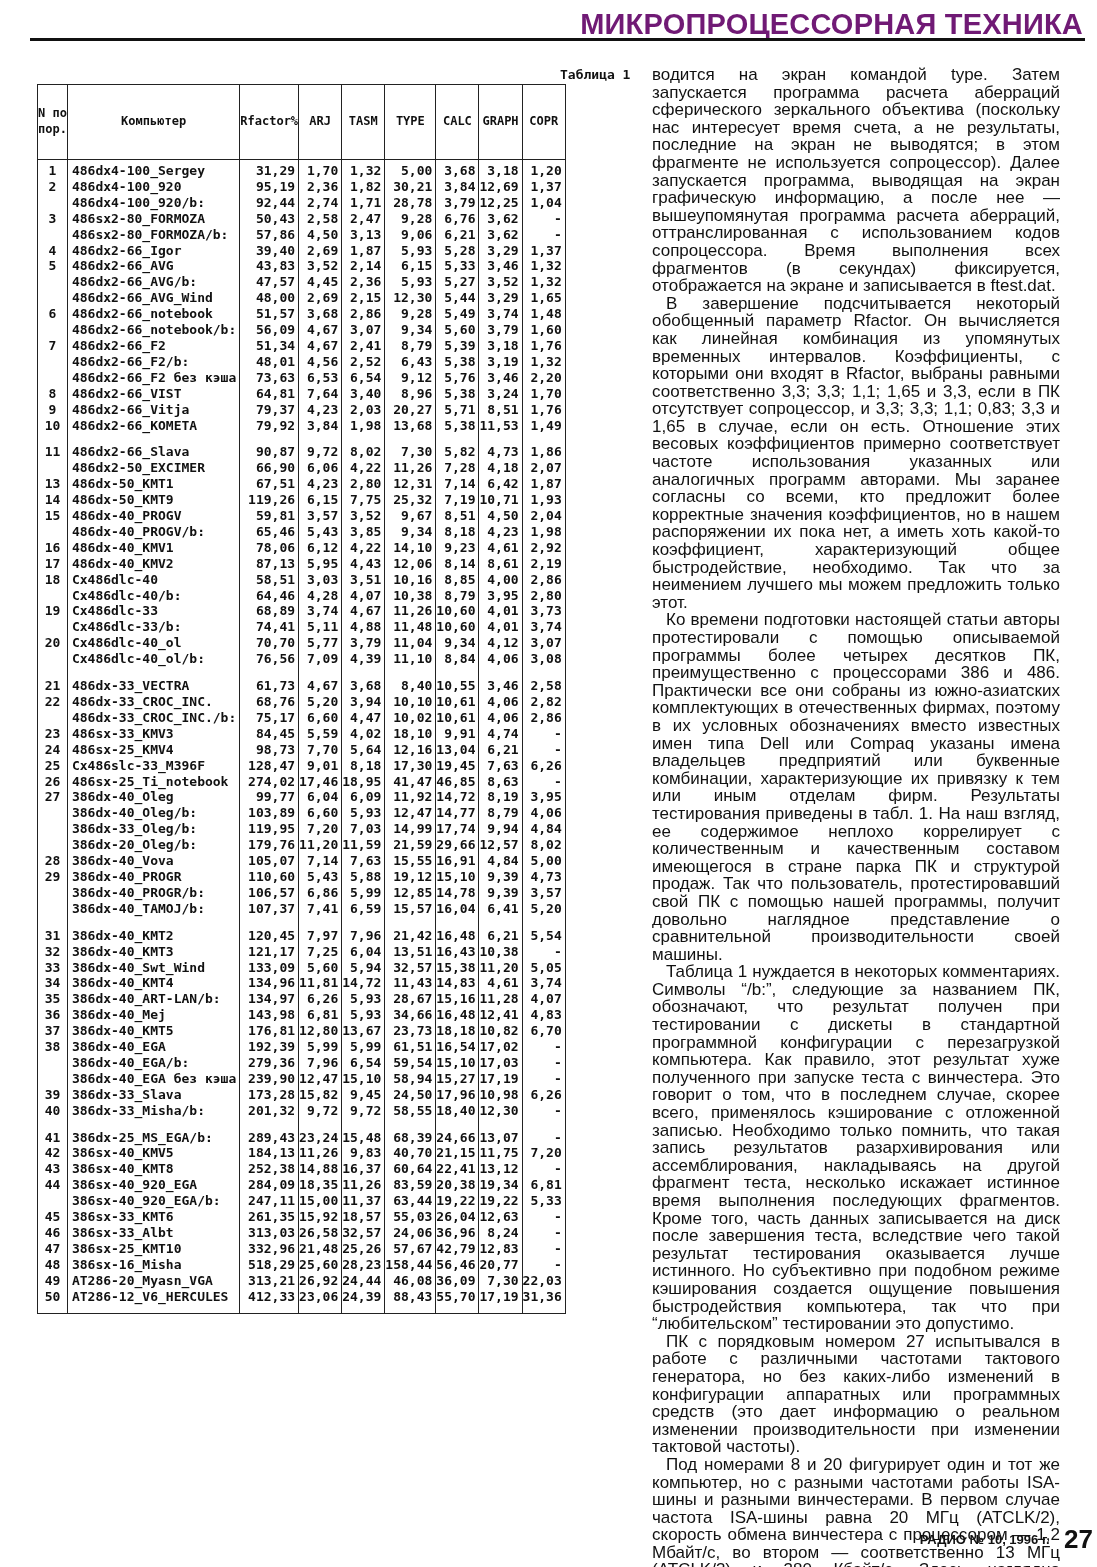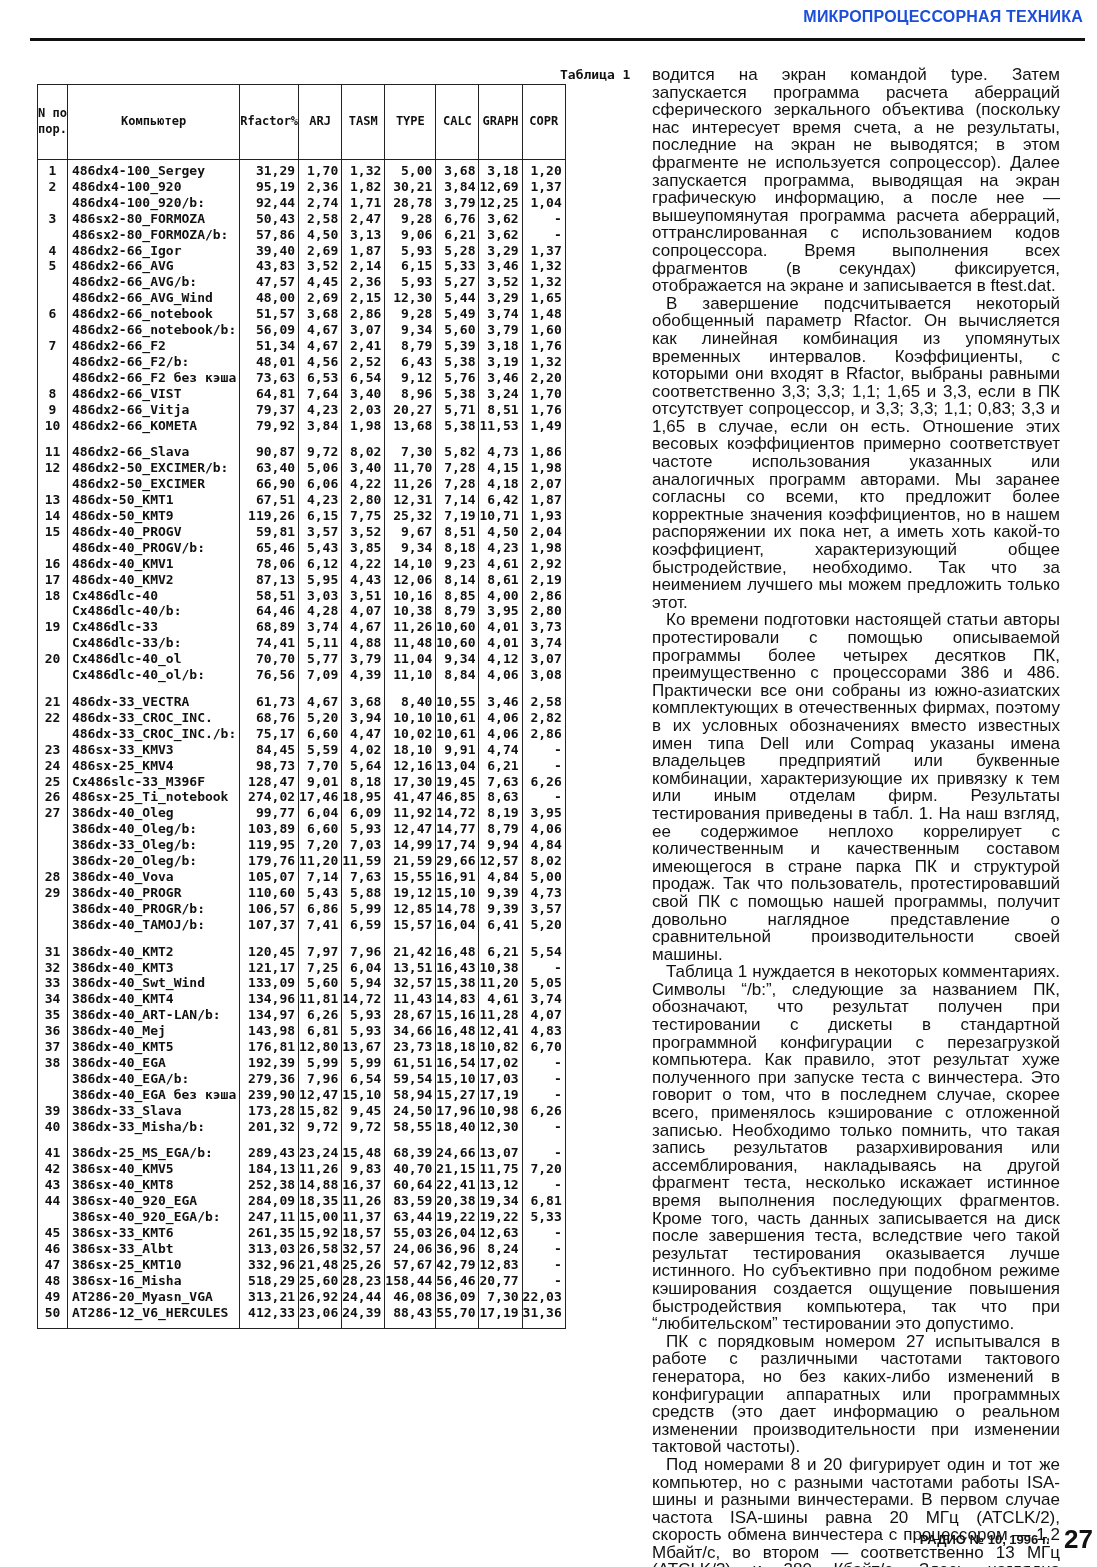--- a/index.html
+++ b/index.html
@@ -1,18 +1,18 @@
 <!DOCTYPE html>
 <html><head>
 <meta charset="utf-8">
 <style>
   html,body{margin:0;padding:0;background:#fff;}
   body{width:1097px;height:1567px;position:relative;overflow:hidden;color:#111;font-family:"Liberation Sans",sans-serif;}
   .header{position:absolute;left:0;top:0;width:1097px;height:42px;}
-  .header-title{position:absolute;right:14px;top:8px;font-family:"Liberation Sans",sans-serif;font-weight:bold;font-size:16px;letter-spacing:0.2px;color:#1d4ed8;}
+  .header-title{position:absolute;right:14px;top:8px;font-family:"Liberation Sans",sans-serif;font-weight:bold;font-size:29px;letter-spacing:0.2px;color:#701a75;}
   .header-rule{position:absolute;left:30px;right:12px;top:38px;height:3px;background:#111;}
   .table-caption{position:absolute;left:560px;top:67px;font-family:"DejaVu Sans Mono",monospace;font-size:13px;font-weight:bold;}
   table.results{position:absolute;left:37px;top:84px;width:478px;border-collapse:collapse;font-family:"DejaVu Sans Mono",monospace;font-weight:bold;font-size:13px;line-height:15.9px;}
   table.results th{border:1.5px solid #222;font-size:12px;font-weight:bold;height:74px;padding:0;text-align:center;vertical-align:middle;}
   table.results td{border-left:1.5px solid #222;border-right:1.5px solid #222;padding:0 3px 0 0;white-space:nowrap;text-align:right;vertical-align:top;}
   table.results td.no{text-align:center;padding:0 2px;width:33px;}
   table.results td.name{text-align:left;padding-left:4px;width:176px;}
   table.results tbody.grp td{padding-top:0;}
   table.results tbody.grp tr:first-child td{padding-top:3px;}
   table.results tbody.grp tr:last-child td{padding-bottom:8px;}
@@ -244,31 +244,20 @@
         <td class="name">486dx2-66_Slava</td>
         <td>90,87</td>
         <td>9,72</td>
         <td>8,02</td>
         <td>7,30</td>
         <td>5,82</td>
         <td>4,73</td>
         <td>1,86</td>
       </tr>
       <tr>
-        <td class="no">12</td>
-        <td class="name">486dx2-50_EXCIMER/b:</td>
-        <td>63,40</td>
-        <td>5,06</td>
-        <td>3,40</td>
-        <td>11,70</td>
-        <td>7,28</td>
-        <td>4,15</td>
-        <td>1,98</td>
-      </tr>
-      <tr>
         <td class="no"></td>
         <td class="name">486dx2-50_EXCIMER</td>
         <td>66,90</td>
         <td>6,06</td>
         <td>4,22</td>
         <td>11,26</td>
         <td>7,28</td>
         <td>4,18</td>
         <td>2,07</td>
       </tr>

